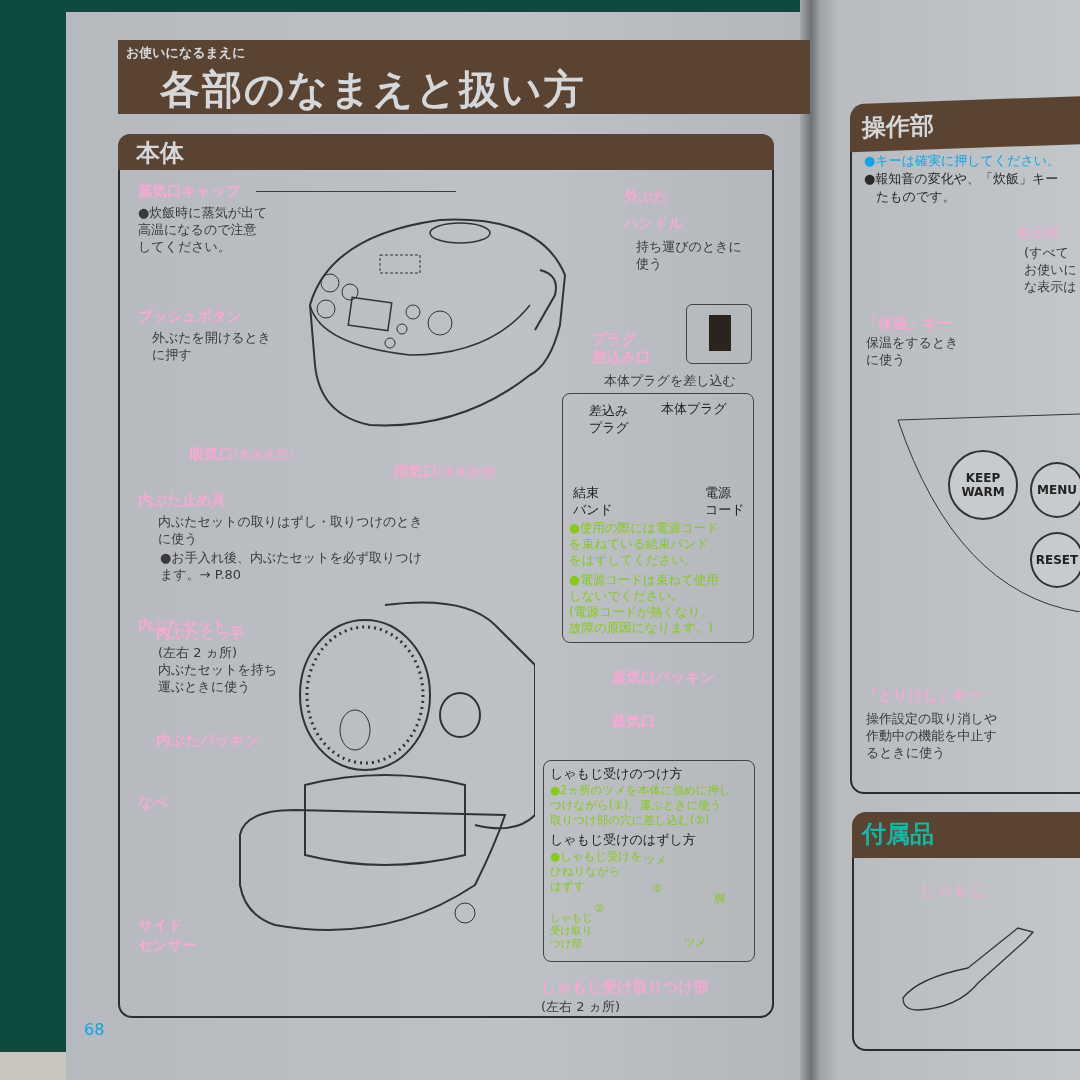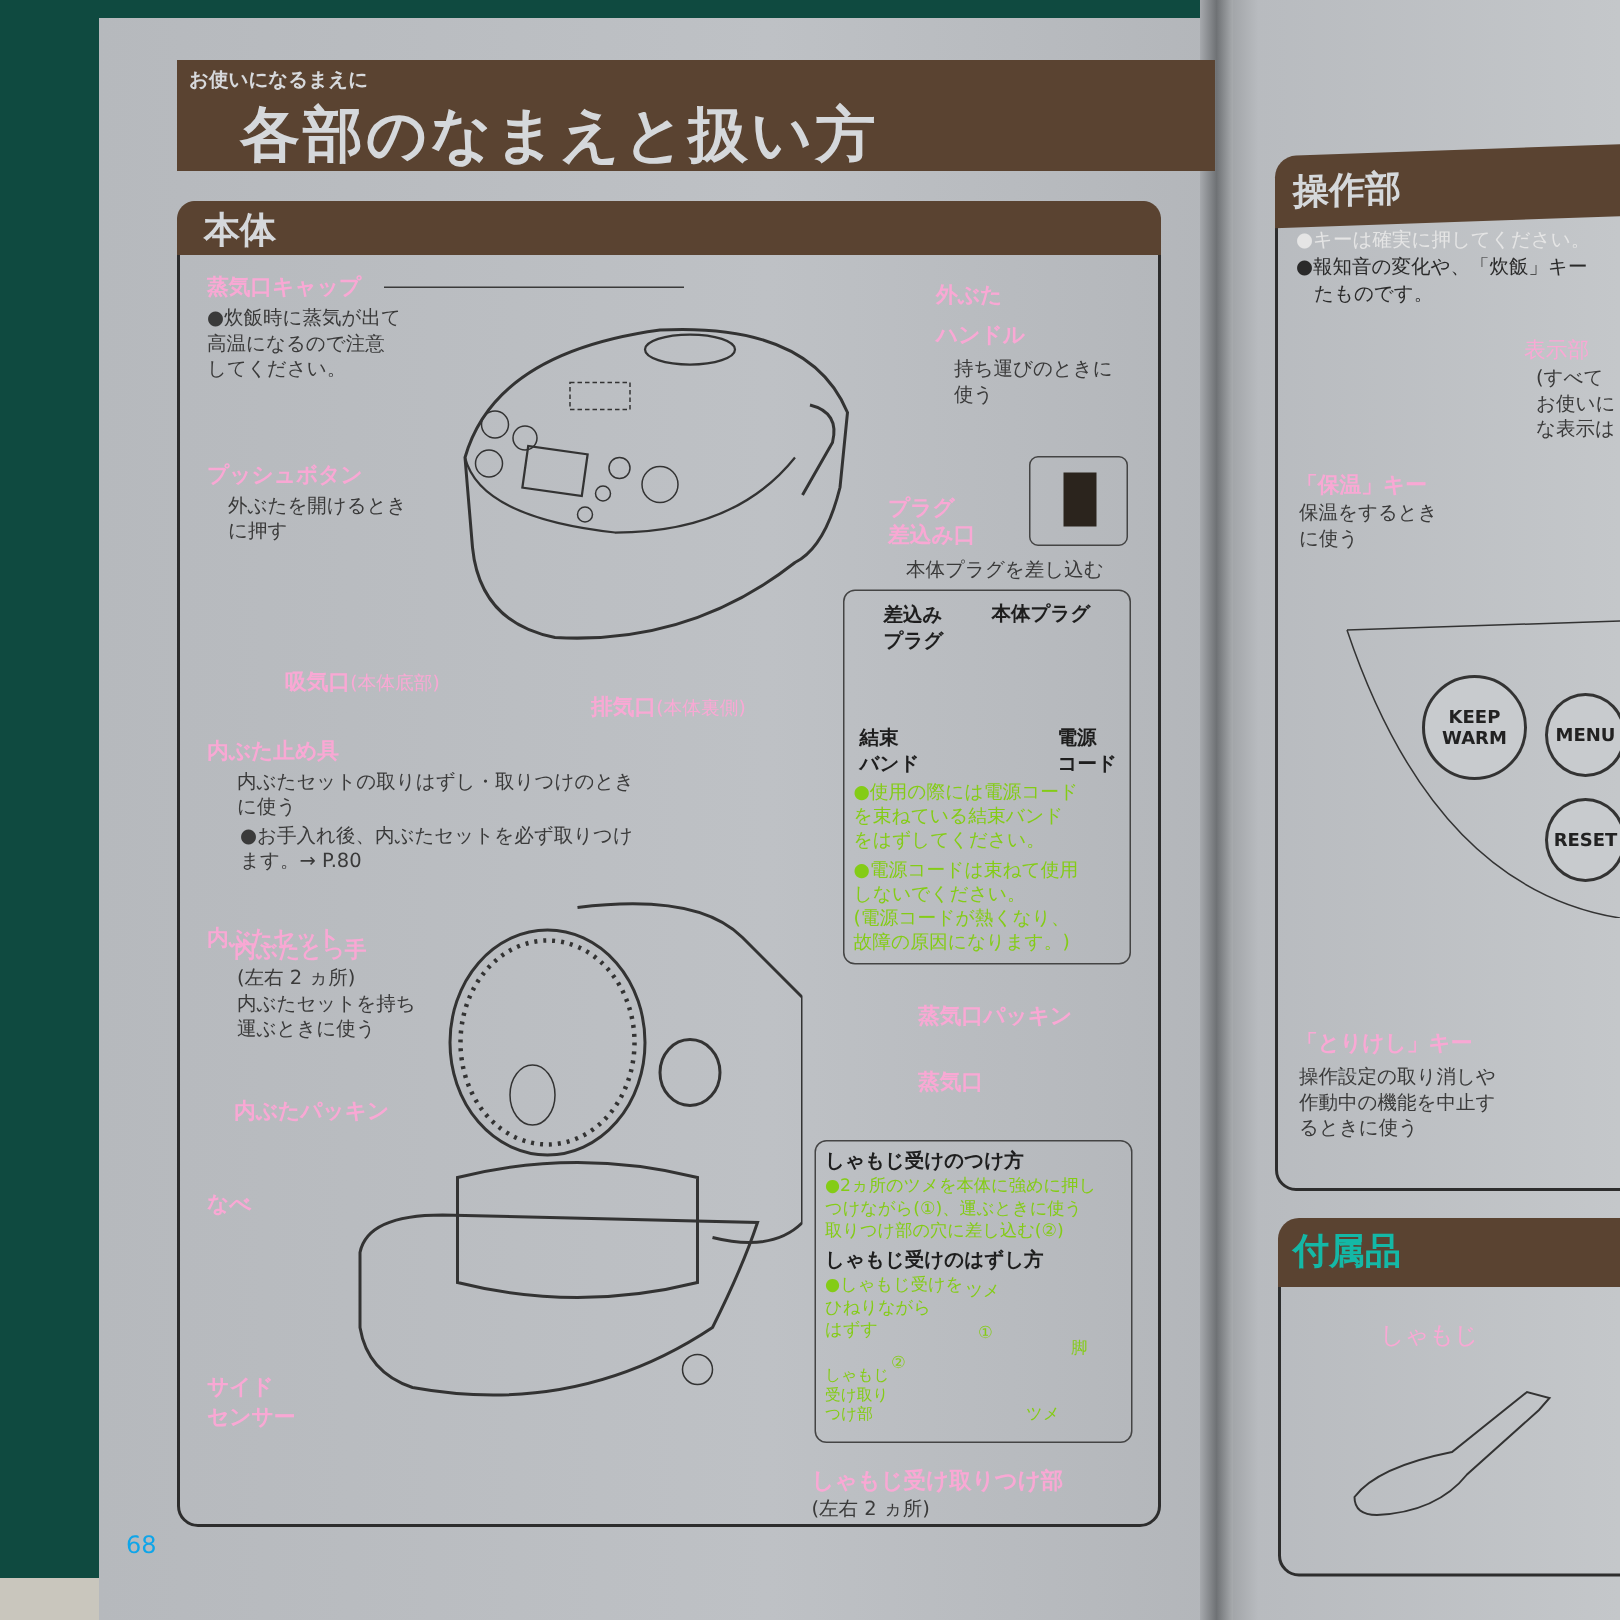--- a/index.html
+++ b/index.html
@@ -14,21 +14,21 @@
   .hdr-top .title{position:absolute;left:20px;top:22px;font-size:40px;font-weight:bold;color:#d5d8db;letter-spacing:2px;margin-left:22px;}
   .box-main{left:118px;top:134px;width:652px;height:880px;border:2px solid #2d2d2d;border-radius:14px;}
   .box-main .bar{position:absolute;left:-2px;top:-2px;right:-2px;height:36px;background:#5a4331;border-radius:12px 12px 0 0;}
   .box-main .bar span{position:absolute;left:18px;top:3px;font-size:24px;font-weight:bold;color:#d5d8db;}
   .lbl{position:absolute;font-size:14.5px;font-weight:bold;color:#f9a8d4;white-space:nowrap;}
   .desc{position:absolute;font-size:13px;color:#3a3a3a;line-height:17px;white-space:pre-line;}
   .sm{font-weight:normal;font-size:12.5px;}
   .line{position:absolute;background:#3a3a3a;}
   .ib{position:absolute;border:1.5px solid #444;border-radius:8px;}
   .ib .t{position:absolute;font-size:12.5px;color:#84cc16;line-height:16px;white-space:pre-line;}
-  .ib .h{position:absolute;font-size:13px;font-weight:bold;color:#1e1e1e;}
+  .ib .h{position:absolute;font-size:13px;font-weight:normal;color:#1e1e1e;}
   .pageno{left:84px;top:1020px;font-size:16px;color:#0ea5e9;}
   
   .r-box{left:850px;top:110px;width:260px;height:680px;border:2px solid #2d2d2d;border-radius:14px;}
   .r-bar{left:850px;top:100px;width:240px;height:48px;background:#5a4331;border-radius:14px 0 0 0;transform:skewY(-2deg);}
   .r-bar span{position:absolute;left:12px;top:8px;font-size:24px;font-weight:bold;color:#d5d8db;}
   .key{position:absolute;border:2.5px solid #333;border-radius:50%;background:#c8cbce;display:flex;align-items:center;justify-content:center;text-align:center;font-size:12px;font-weight:bold;color:#222;line-height:14px;white-space:pre-line;}
   .a-box{left:852px;top:815px;width:240px;height:232px;border:2px solid #2d2d2d;border-radius:14px;}
   .a-bar{left:852px;top:812px;width:240px;height:46px;background:#5a4331;border-radius:14px 0 0 0;}
   .a-bar span{position:absolute;left:10px;top:6px;font-size:24px;font-weight:bold;color:#14b8a6;}
   svg{position:absolute;}
@@ -161,21 +161,21 @@
 
 <div class="lbl" style="left:541px;top:978px;font-size:15px">しゃもじ受け取りつけ部</div>
 <div class="desc" style="left:541px;top:998px">(左右 2 ヵ所)</div>
 
 <div class="abs pageno">68</div>
 
 <div class="abs r-box"></div>
 <div class="abs r-bar">
     <span>操作部</span>
   </div>
-<div class="desc" style="left:864px;top:152px;color:#e5e5e5">●キーは確実に押してください。</div>
+<div class="desc" style="left:864px;top:152px;color:#0ea5e9">●キーは確実に押してください。</div>
 <div class="desc" style="left:864px;top:170px;color:#2a2a2a">●報知音の変化や、「炊飯」キー</div>
 <div class="desc" style="left:876px;top:188px;color:#2a2a2a">たものです。</div>
 <div class="lbl" style="left:1016px;top:224px;font-weight:normal">表示部</div>
 <div class="desc" style="left:1024px;top:244px">(すべて
 お使いに
 な表示は</div>
 
 <div class="lbl" style="left:864px;top:314px">「保温」キー</div>
 <div class="desc" style="left:866px;top:334px">保温をするとき
 に使う</div>

